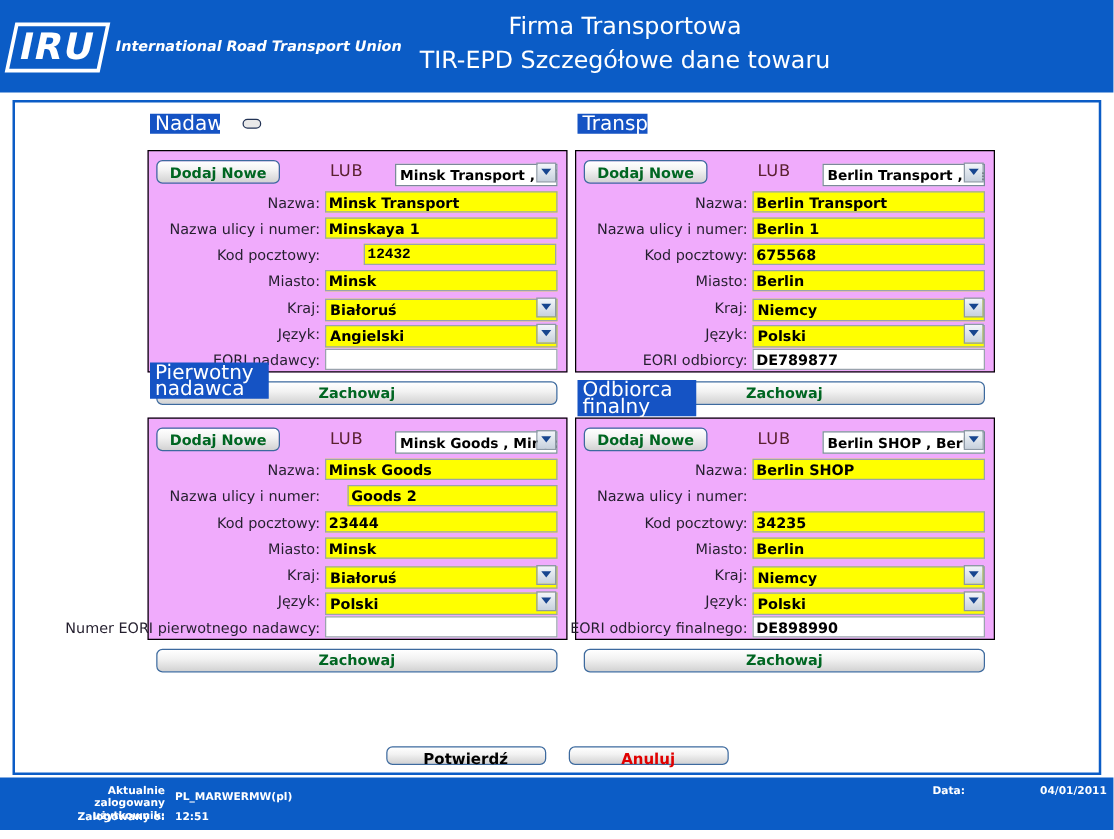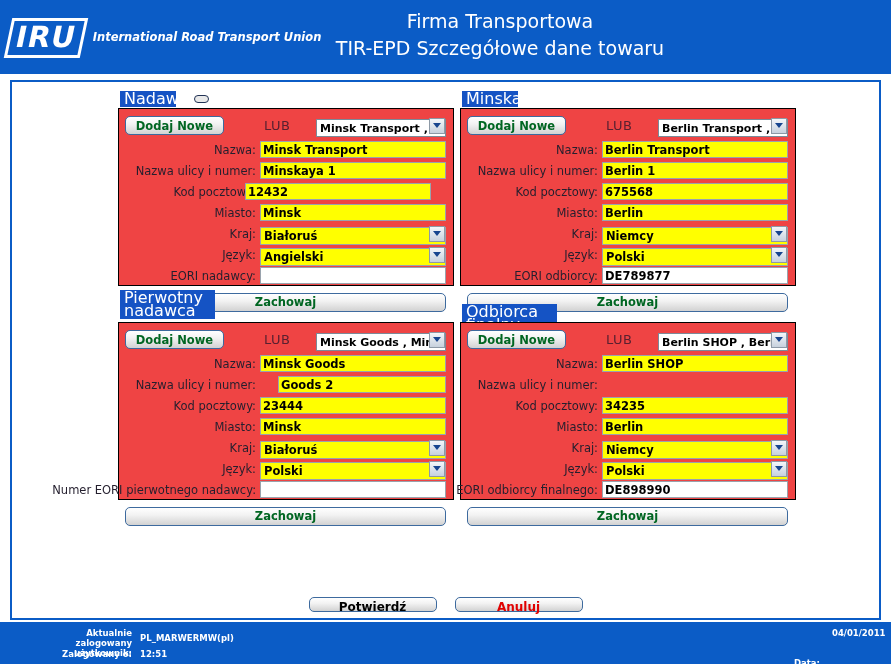--- a/index.html
+++ b/index.html
@@ -82,21 +82,22 @@
     width: 15px; height: 8px;
     border: 1.5px solid #223355;
     border-radius: 5px;
     background: #e9e9e9;
   }
 
   
   .panel {
     position: absolute;
     border: 1.5px solid #000000;
-    background: #ef4444;
+    background: #f0abfc;
+    margin-top: 12px;
   }
   .panel-row {
     position: relative;
     height: 19px;
     margin-bottom: 2px;
     display: flex;
     align-items: center;
   }
   .panel-inner { padding: 6px 7px 6px 6px; }
 
@@ -285,21 +286,21 @@
         <div class="panel-row">
           <span class="lbl" style="position:absolute; right:190px;">Nazwa:</span>
           <input class="fld" style="position: absolute; right: 0px; width: 186px;" value="Minsk Transport">
         </div>
         <div class="panel-row">
           <span class="lbl" style="position:absolute; right:190px;">Nazwa ulicy i numer:</span>
           <input class="fld" style="position: absolute; right: 0px; width: 186px;" value="Minskaya 1">
         </div>
         <div class="panel-row">
           <span class="lbl" style="position:absolute; right:190px;">Kod pocztowy:</span>
-          <input class="fld" style="position: absolute; right: 15px; width: 186px;" value="12432">
+          <input class="fld" style="position: absolute; right: 1px; width: 154px; font-family: Liberation Mono, monospace;" value="12432">
         </div>
         <div class="panel-row">
           <span class="lbl" style="position:absolute; right:190px;">Miasto:</span>
           <input class="fld" style="position: absolute; right: 0px; width: 186px;" value="Minsk">
         </div>
         <div class="panel-row">
           <span class="lbl" style="position:absolute; right:190px;">Kraj:</span>
           <span class="fld-sel" style="position:absolute; right:0; width:186px;">
             <select class="fld-dd" style="width:186px;">
               <option>Białoruś</option>
@@ -320,21 +321,21 @@
           <span class="lbl" style="position:absolute; right:190px;">EORI nadawcy:</span>
           <input class="fld plain" style="position: absolute; right: 0px; width: 186px;" value="">
         </div>
 
         <div class="save-row">
           <button class="btn btn-save">Zachowaj</button>
         </div>
       </div>
     </div>
 
-    <div class="badge" style="left:450px; top:9px; width:56px;">Minskaya</div>
+    <div class="badge" style="left:450px; top:9px; width:56px;">Transport</div>
 
     <div class="panel" style="left:448px; top:26px; width:336px; height:178px;">
       <div class="panel-inner">
         <div class="toprow">
           <button class="btn btn-add">Dodaj Nowe</button>
           <span class="lub">LUB</span>
           <span class="sel-wrap">
             <select class="sel">
               <option>Berlin Transport , Ber</option>
             </select>
@@ -515,17 +516,17 @@
   </div>
 
   <div id="footer">
     <div class="f-lbl" style="left:40px; top:6px; width:92px; white-space:pre-line;">Aktualnie zalogowany
 użytkownik:</div>
     <div class="f-val" style="left:140px; top:11px;">PL_MARWERMW(pl)</div>
 
     <div class="f-lbl" style="left:40px; top:27px; width:92px;">Zalogowany o:</div>
     <div class="f-val" style="left:140px; top:27px;">12:51</div>
 
-    <div class="f-lbl" style="left:780px; top:6px; width:40px;margin-top:30px;">Data:</div>
+    <div class="f-lbl" style="left:732px; top:6px; width:40px;">Data:</div>
     <div class="f-val" style="left:832px; top:6px;">04/01/2011</div>
   </div>
 
 </div>
 
 </body></html>

